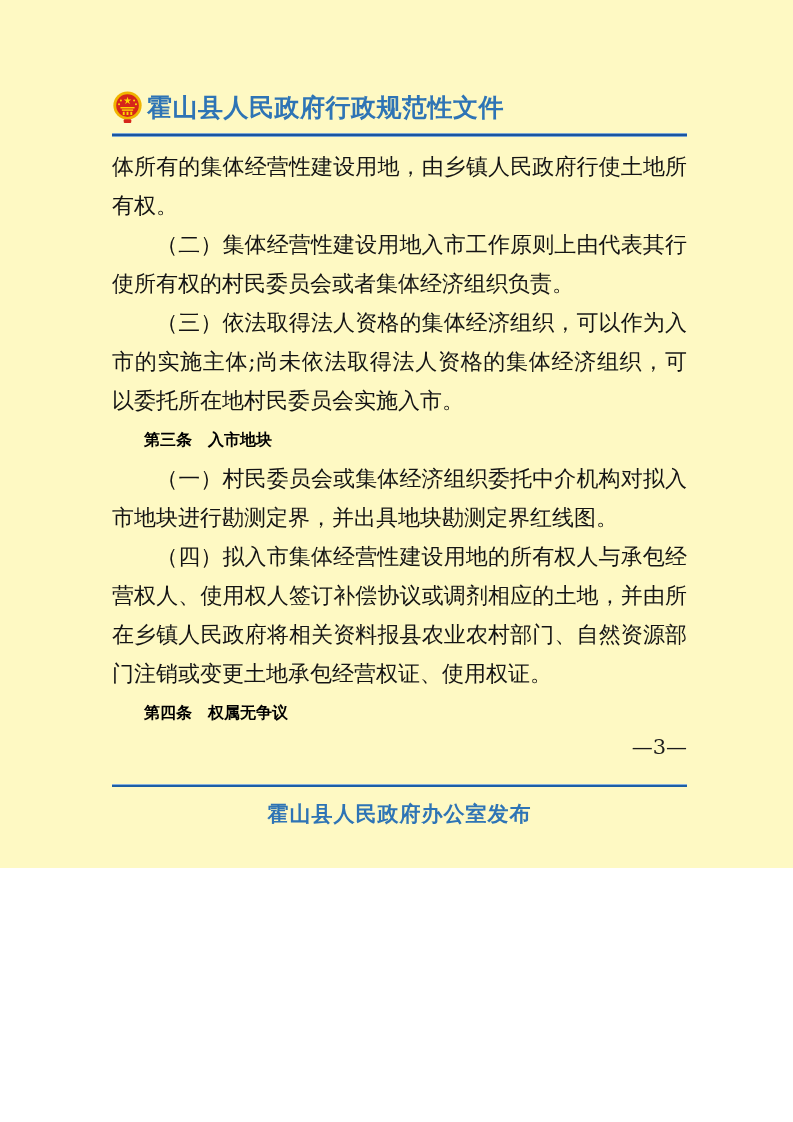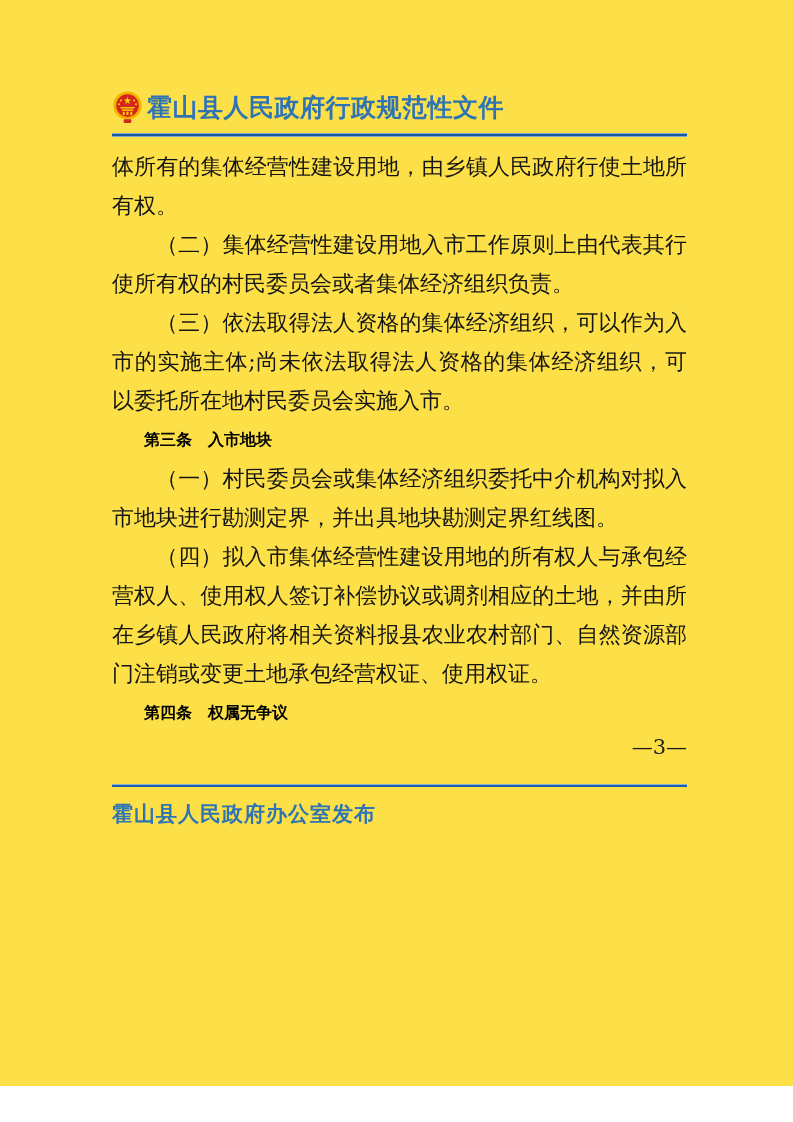--- a/index.html
+++ b/index.html
@@ -8,22 +8,22 @@
     width: 793px;
     height: 1122px;
     position: relative;
     font-family: "DejaVu Serif", serif;
     overflow: hidden;
   }
   .page {
     position: absolute;
     left: 0; top: 0;
     width: 793px;
-    height: 1086px;
-    background: #fde047;
+    height: 868px;
+    background: #fef9c3;
     padding: 90px 106px 0 112px;
   }
   
   .doc-header {
     display: flex;
     align-items: center;
     gap: 4px;
     height: 34px;
   }
   .emblem {
@@ -78,21 +78,21 @@
   }
   
   .footer-rule {
     height: 3px;
     background: #1d5fa5;
     border-top: 1px solid #86b0da;
     margin-top: 22px;
   }
   .doc-footer {
     margin-top: 13px;
-    text-align: left;
+    text-align: center;
   }
   .publisher {
     font-family: "Liberation Sans", sans-serif;
     font-weight: bold;
     font-size: 21px;
     letter-spacing: 1px;
     color: #2e74b5;
   }
 </style>
 </head>

